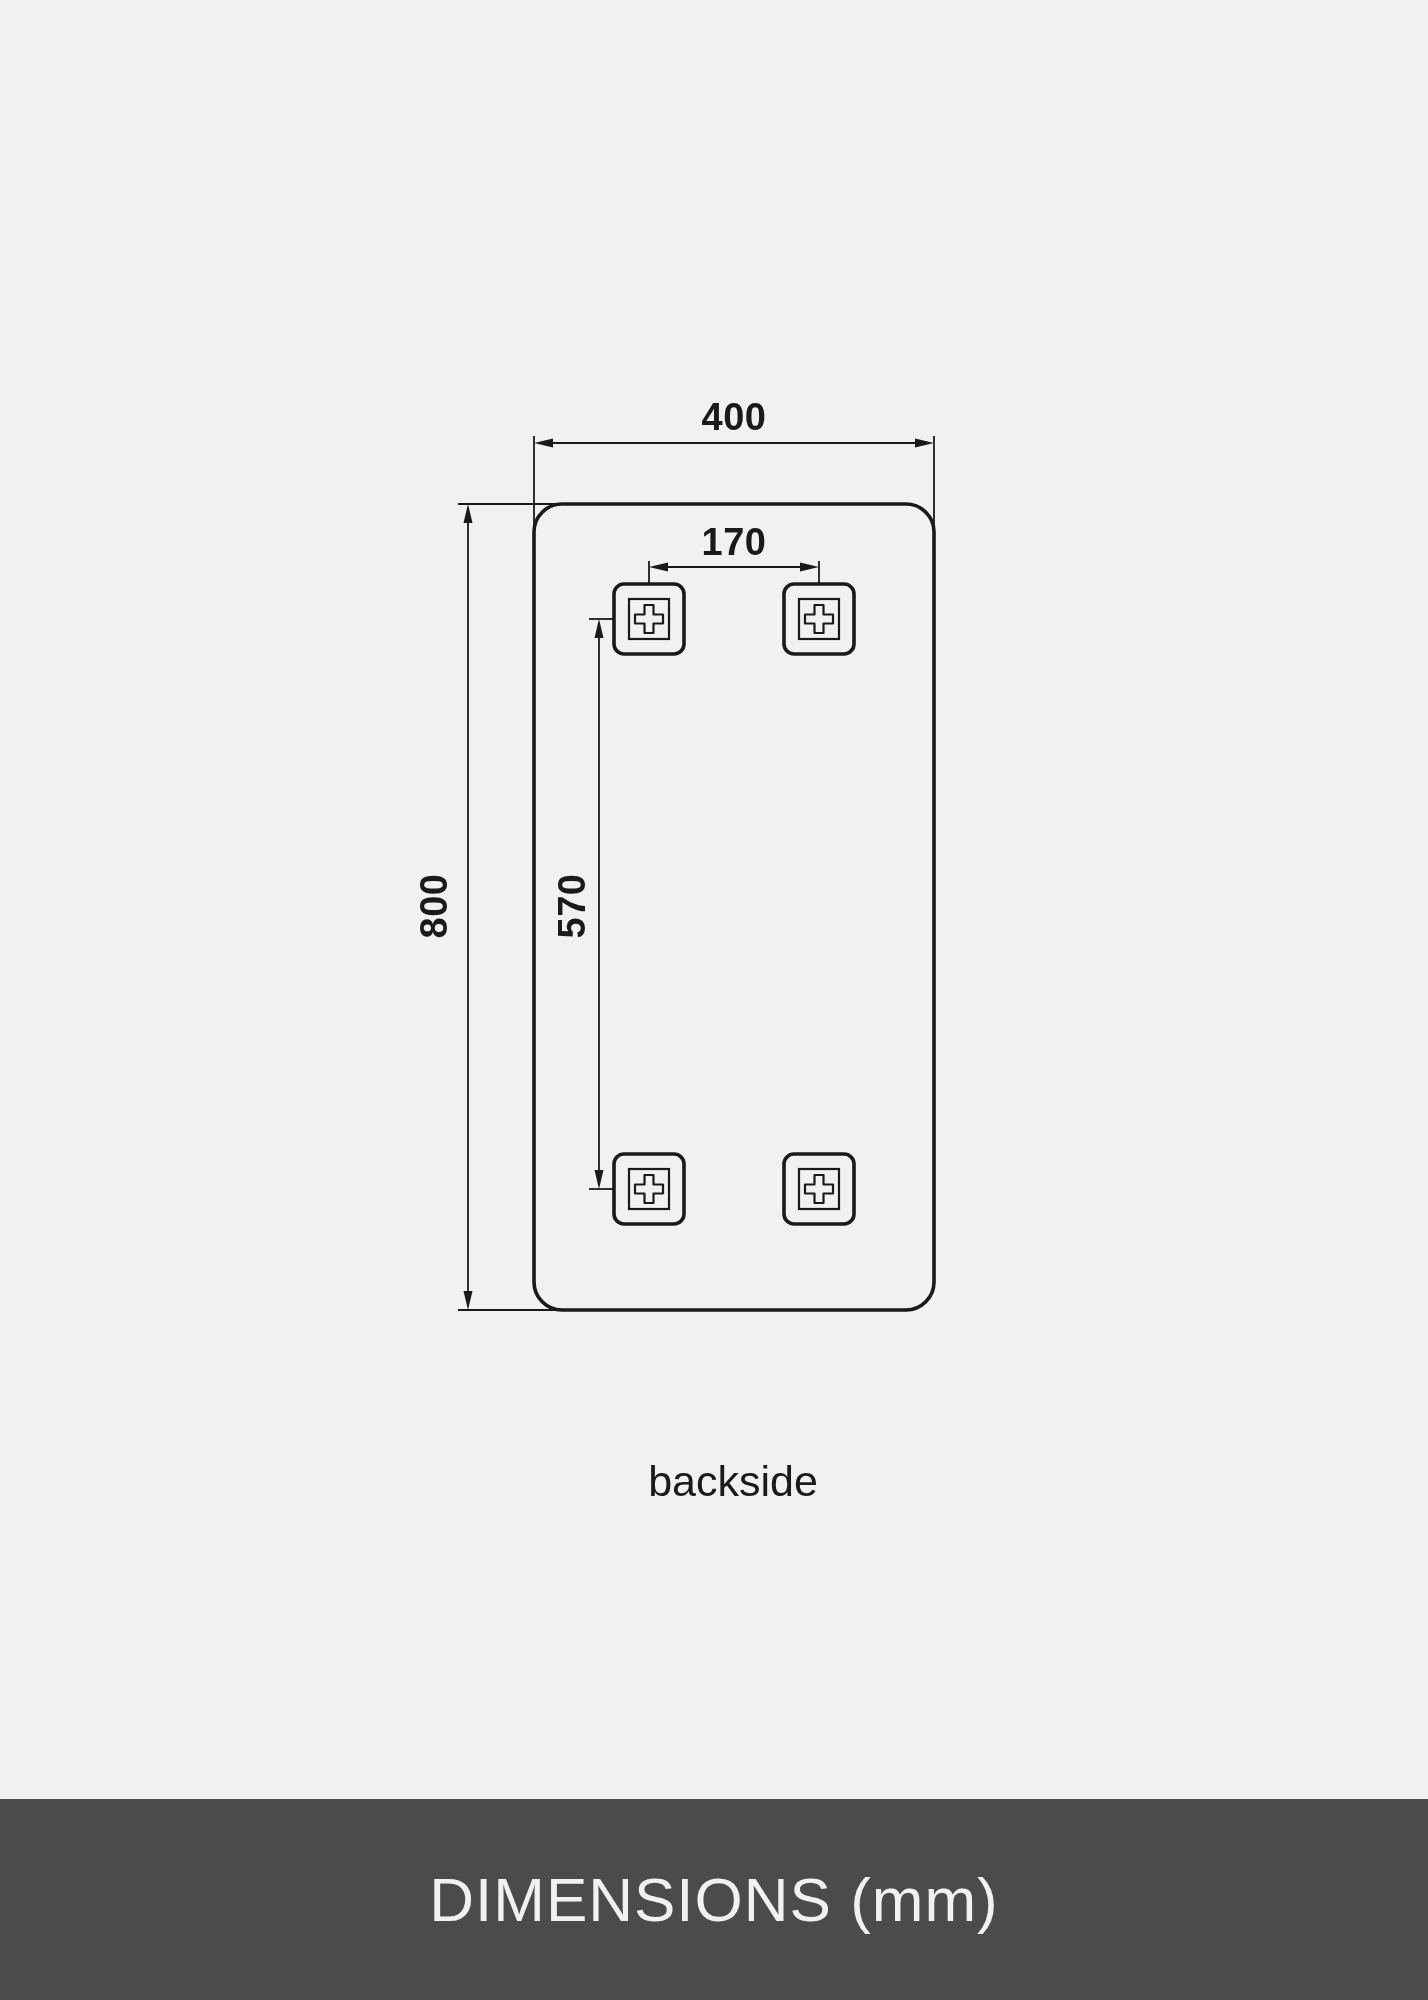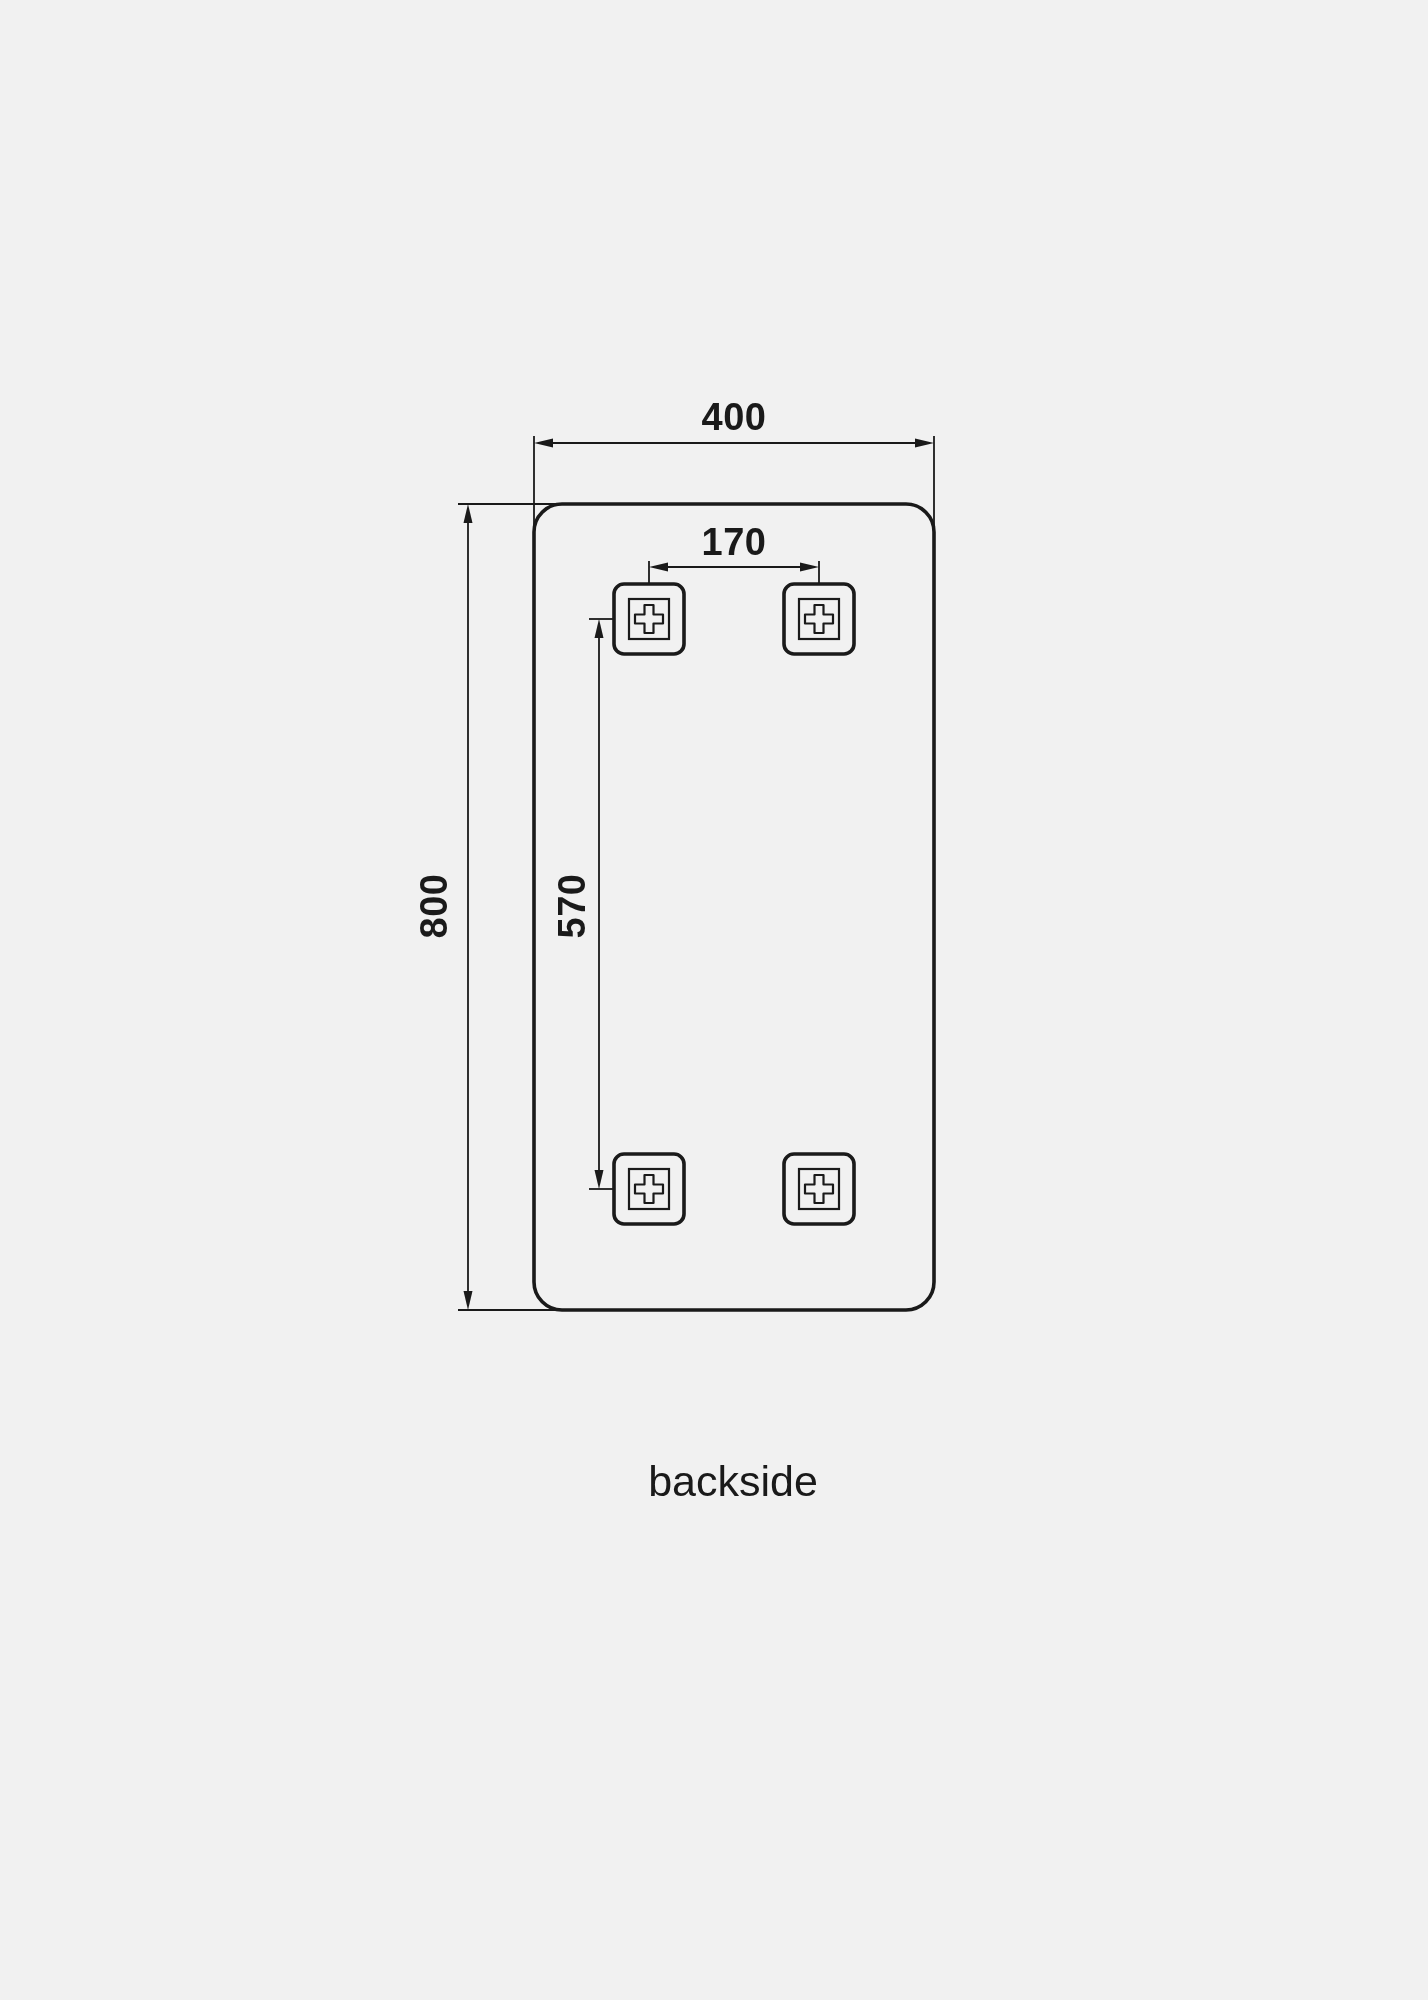--- a/index.html
+++ b/index.html
@@ -135,14 +135,17 @@
         <line class="thin" x1="599" y1="637" x2="599" y2="1171"></line>
         <polygon class="arrow" points="599,619 594.5,638 603.5,638"></polygon>
         <polygon class="arrow" points="599,1189 594.5,1170 603.5,1170"></polygon>
         <text class="dim-label" transform="translate(585 906) rotate(-90)" text-anchor="middle">570</text>
       </g>
 
       <text class="caption-label" x="733" y="1496" text-anchor="middle">backside</text>
     </svg>
   </div>
 
+  <div class="footer">
+    <div class="footer-label">DIMENSIONS (mm)</div>
+  </div>
 
 </div>
 
 </body></html>

